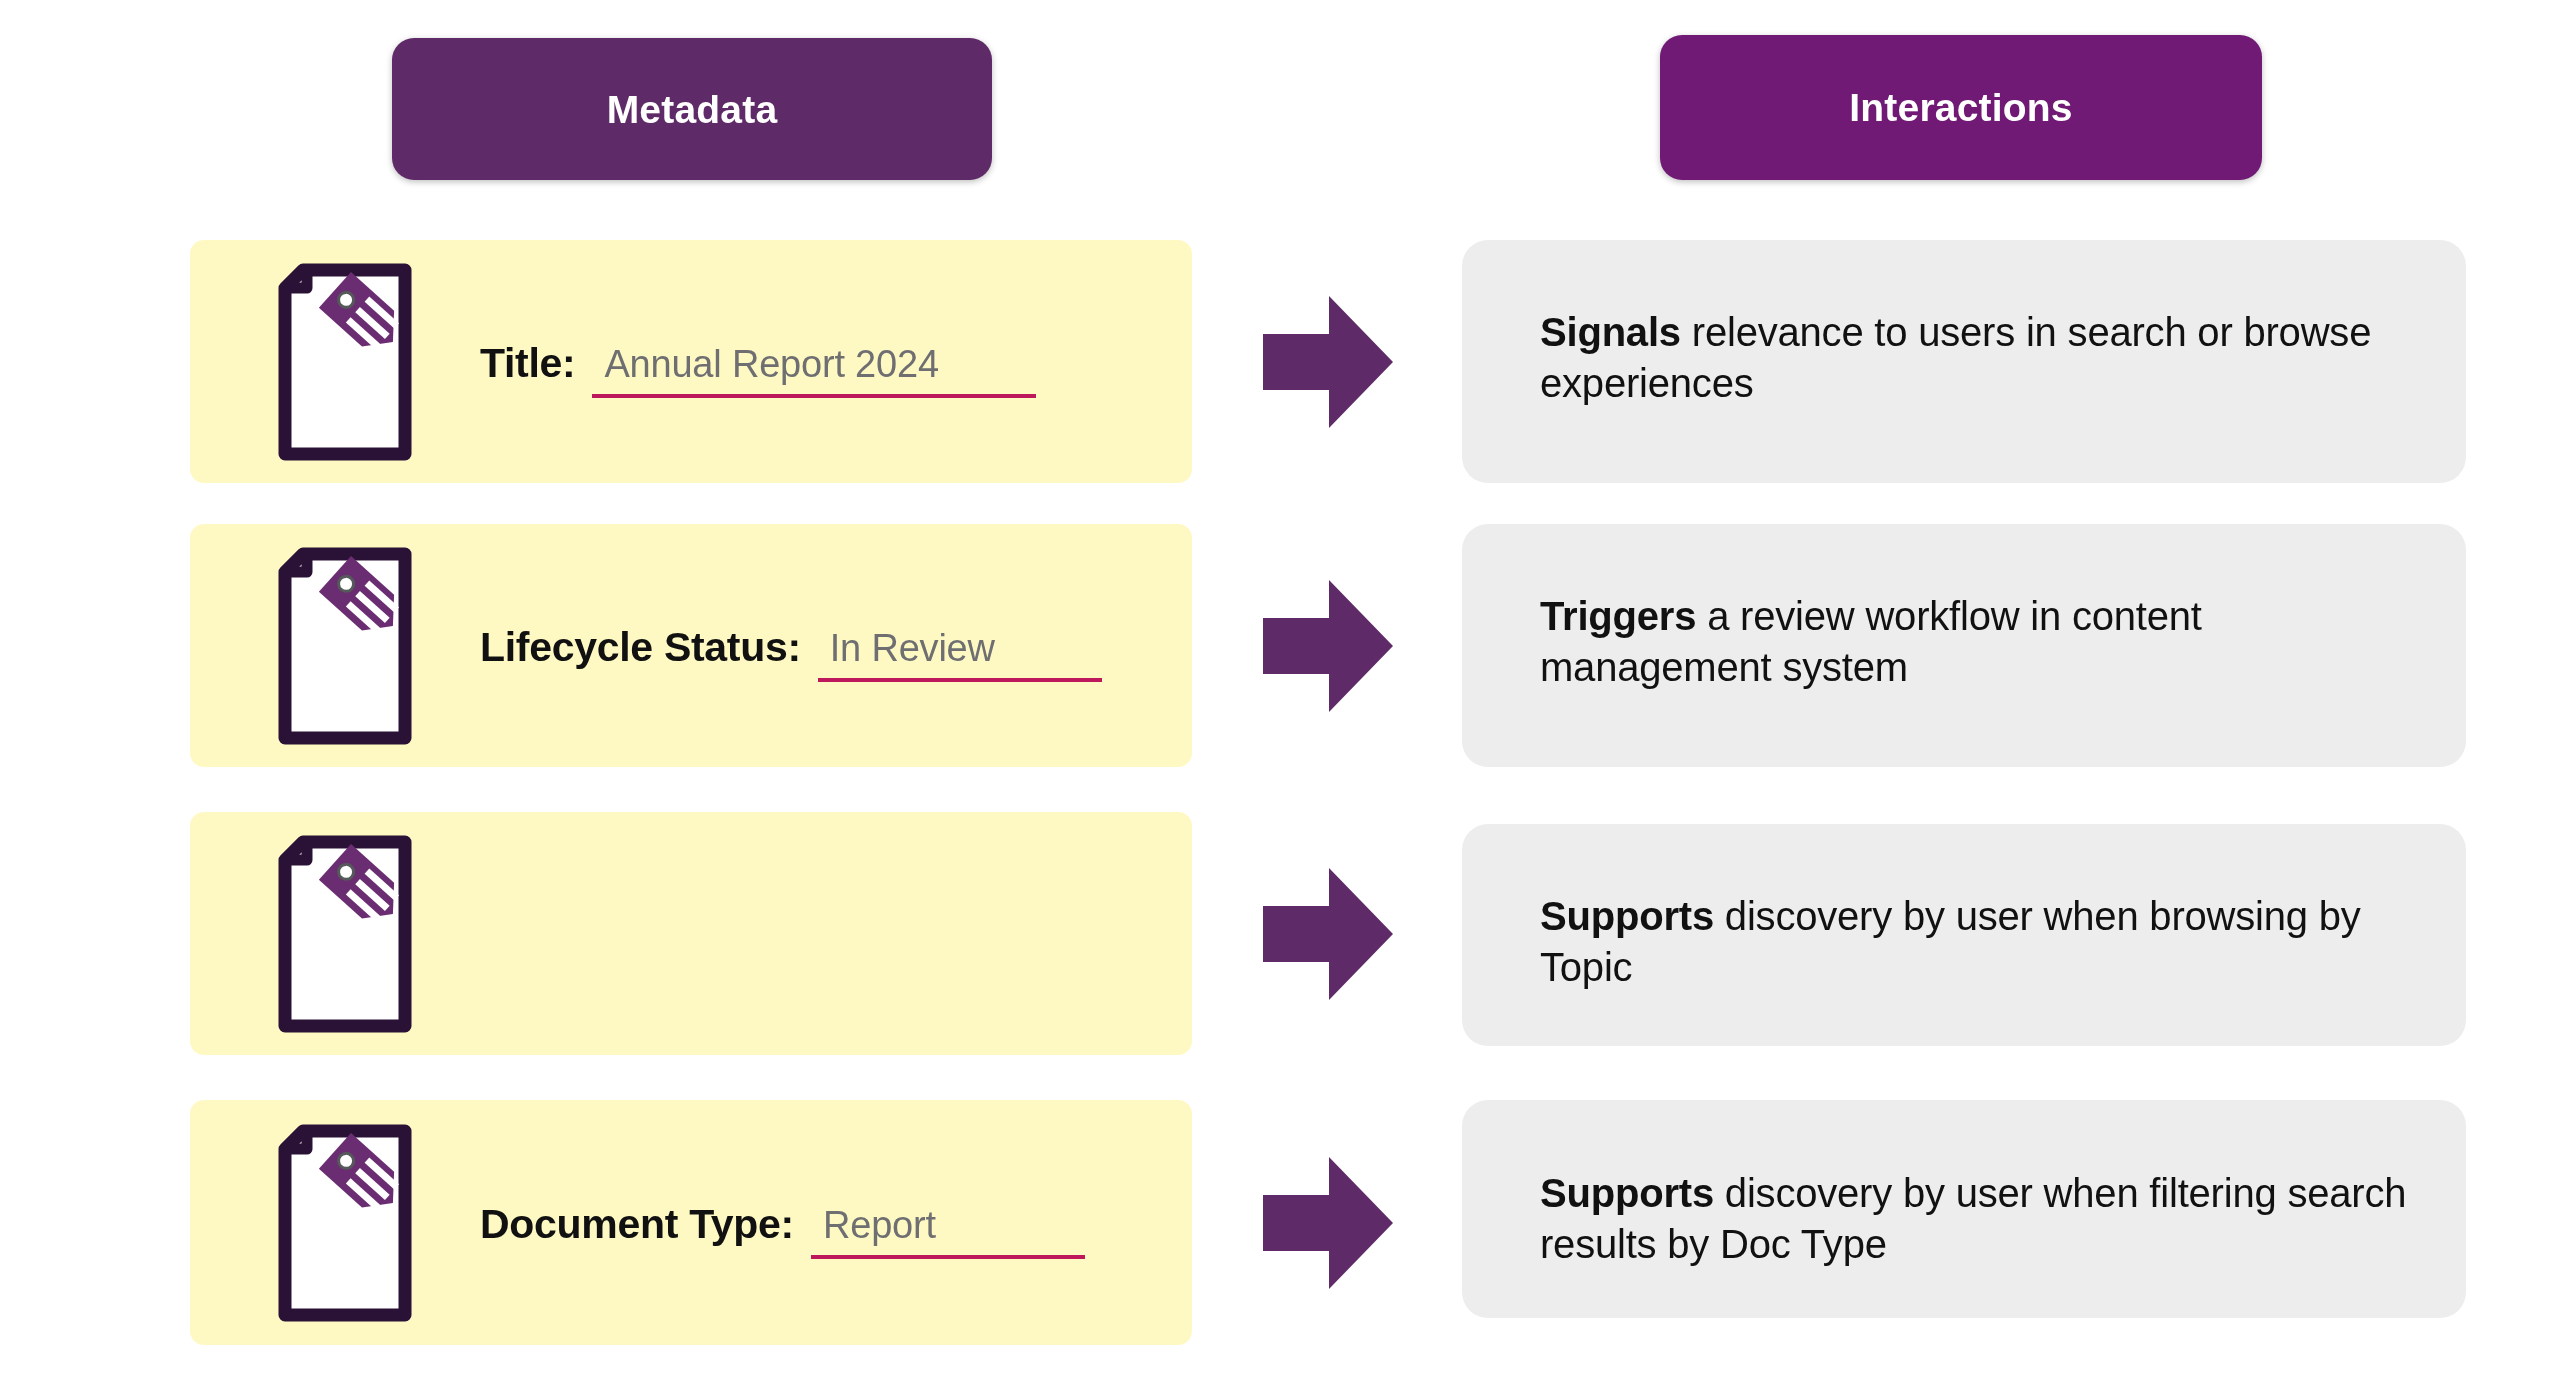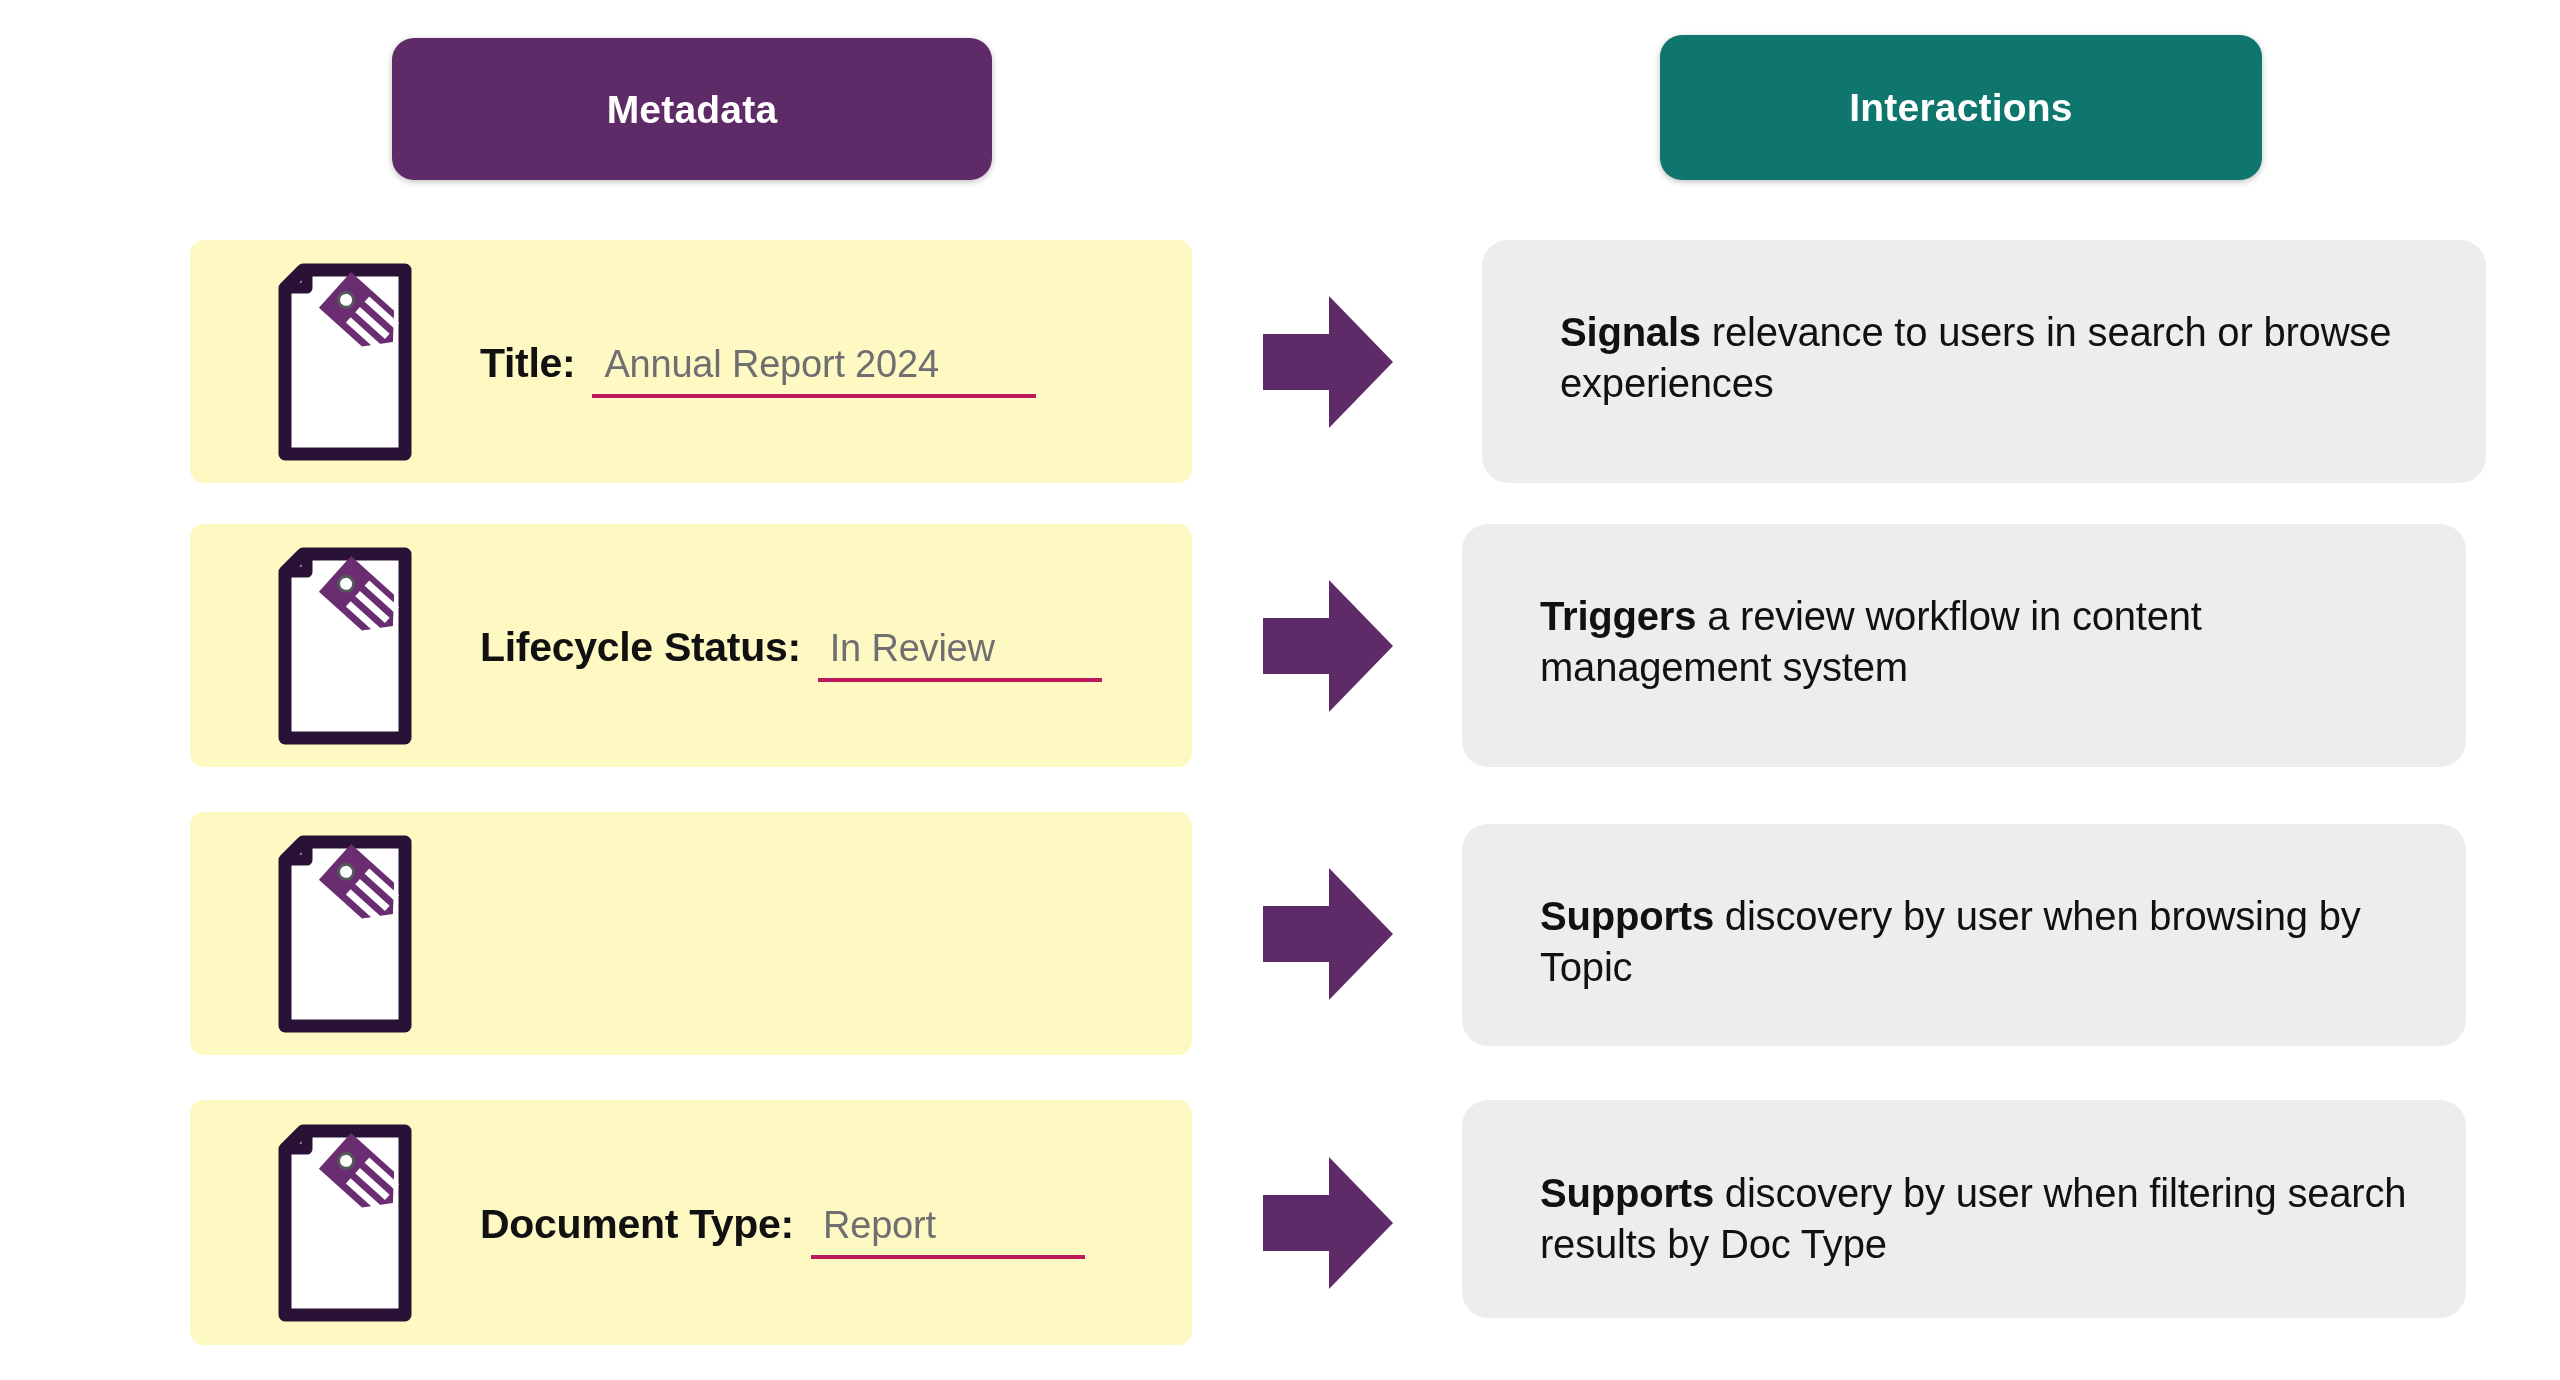--- a/index.html
+++ b/index.html
@@ -42,21 +42,21 @@
     top: 38px;
     width: 600px;
     height: 142px;
     background: #5f2a68;
   }
   .pill-interactions {
     left: 1660px;
     top: 35px;
     width: 602px;
     height: 145px;
-    background: #0f766e;
+    background: #701a75;
   }
 
   
   .rows {
     position: absolute;
     top: 0; left: 0;
     width: 2560px;
     height: 1380px;
   }
   .row {
@@ -173,21 +173,21 @@
         <div class="field" style="top: 99.5px;">
           <span class="field-label">Title:</span>
           <span class="field-value-wrap" style="min-width: 420px;"><span class="field-value">Annual Report 2024</span></span>
         </div>
       </div>
       <div class="arrow" style="left: 1263px; top: 55.5px;">
   <svg viewBox="0 0 130 132" xmlns="http://www.w3.org/2000/svg">
     <path d="M0 38 L66 38 L66 0 L130 66 L66 132 L66 94 L0 94 Z" fill="#5f2a68"></path>
   </svg>
       </div>
-      <div class="inter-card" style="top: 0px; height: 243px; margin-left: 20px;">
+      <div class="inter-card" style="top: 0px; height: 243px;">
         <div class="inter-text" style="top: 66.5px;"><b>Signals</b><span> relevance to users in search or browse experiences</span></div>
       </div>
     </div>
     <div class="row" style="top: 524px; height: 243px;">
       <div class="meta-card" style="top: 0px; height: 243px;">
         <div class="doc-icon" style="top: 21.5px;">
   <svg viewBox="0 0 180 200" xmlns="http://www.w3.org/2000/svg">
 
     <path d="M30 26 L48 8 L150 8 L150 192 L30 192 Z" fill="#ffffff" stroke="#2a1236" stroke-width="13" stroke-linejoin="round"></path>
     <path d="M30 26 L52 26 L52 8" fill="none" stroke="#2a1236" stroke-width="11" stroke-linejoin="round"></path>

